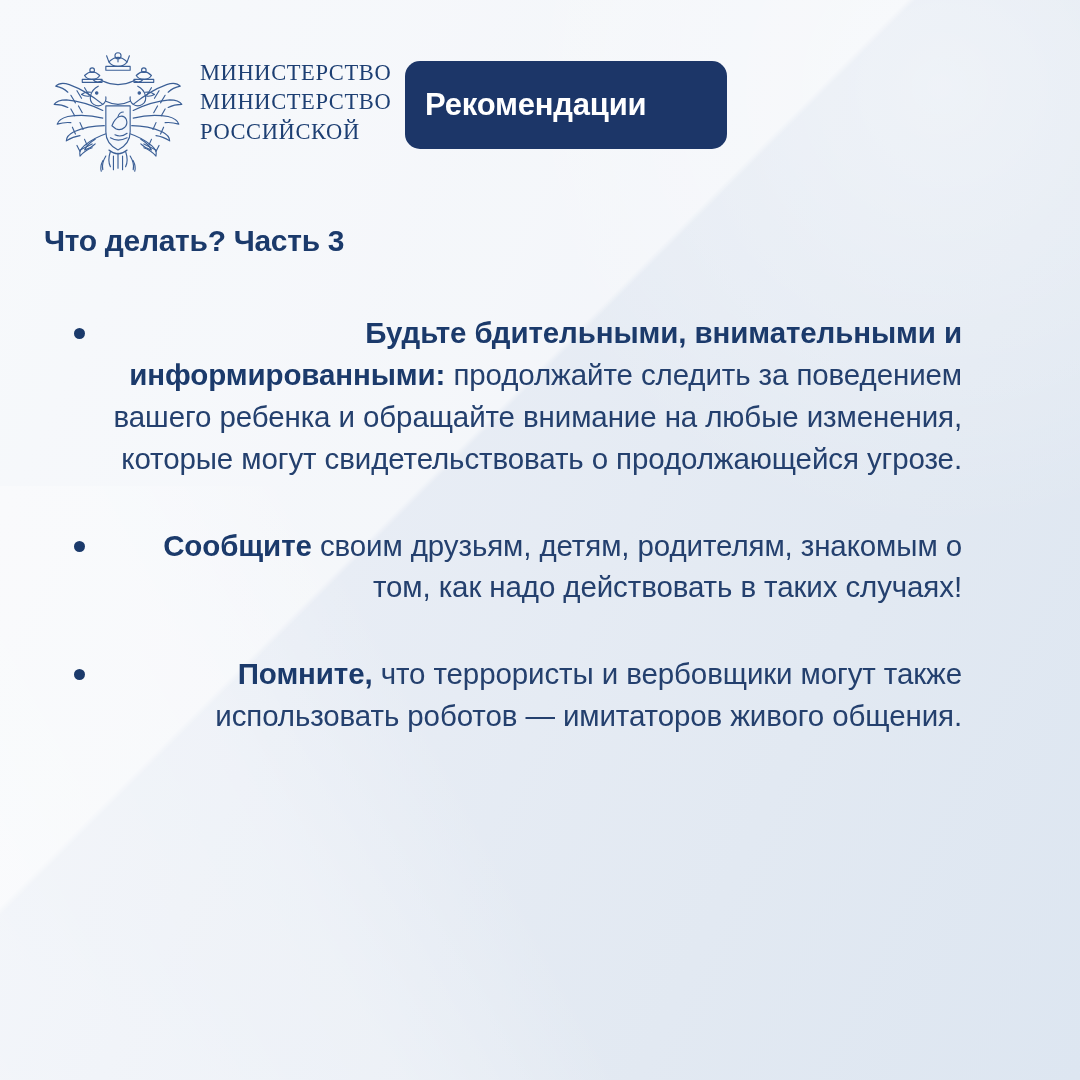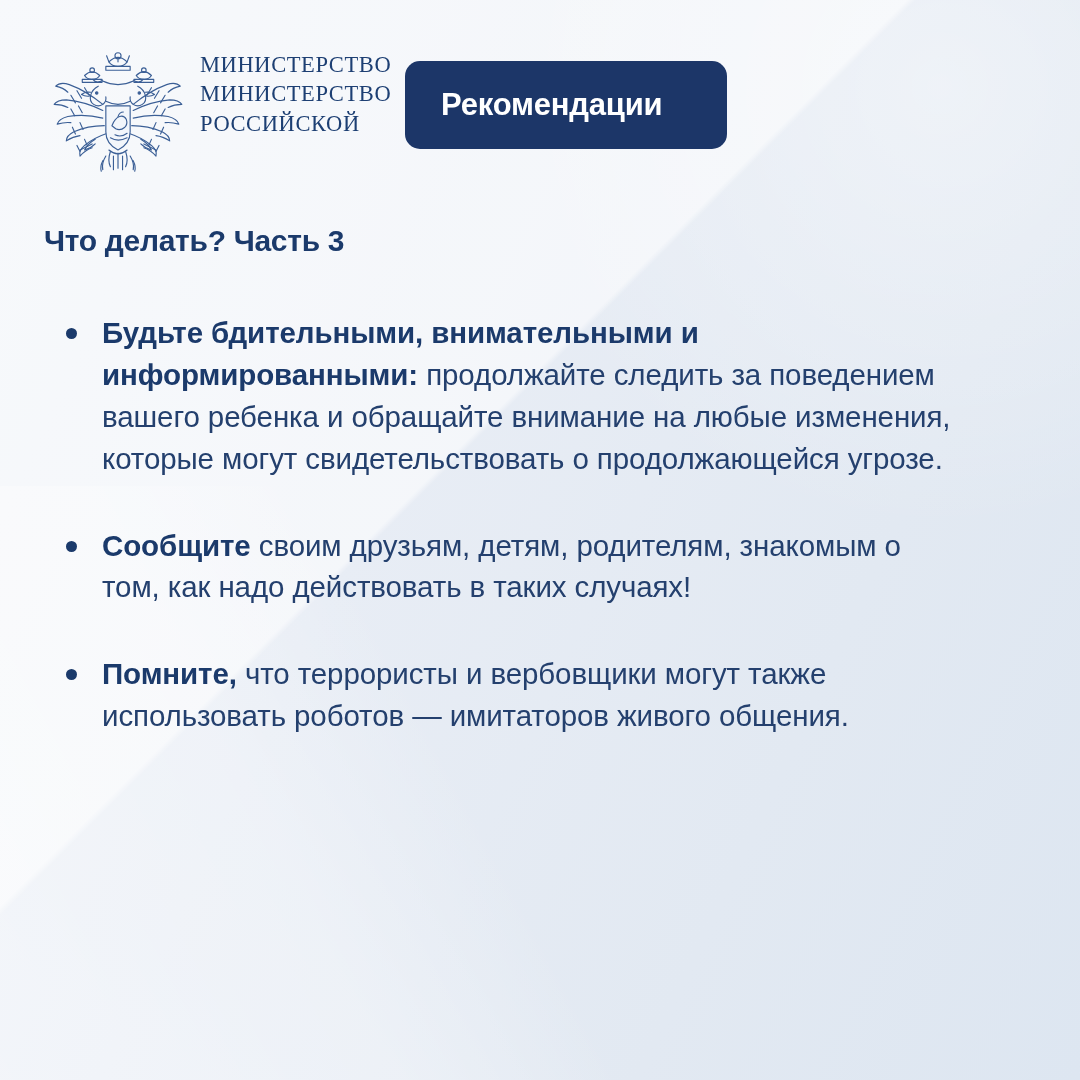--- a/index.html
+++ b/index.html
@@ -71,21 +71,21 @@
   .emblem {
     width: 152px;
     height: 152px;
     flex: 0 0 152px;
     margin-top: 0px;
   }
   .emblem svg { display: block; width: 100%; height: 100%; }
 
   .ministry-text {
     margin-left: 6px;
-    margin-top: 14px;
+    margin-top: 22px;
     font-family: "Liberation Serif", "DejaVu Serif", serif;
     color: #1d3f73;
     font-size: 22.5px;
     line-height: 1.30;
     letter-spacing: 0.6px;
     white-space: nowrap;
   }
   .ministry-text div { display: block; }
 
   
@@ -93,21 +93,21 @@
     position: absolute;
     left: 405px;
     top: 61px;
     width: 322px;
     height: 88px;
     background: #1c3668;
     border-radius: 15px;
     display: flex;
     flex-direction: column;
     justify-content: center;
-    padding: 0 36px;
+    padding: 0 20px;
   }
   .badge-line {
     color: #ffffff;
     font-size: 31px;
     font-weight: bold;
     line-height: 1.12;
     letter-spacing: -0.2px;
   }
 
   
@@ -117,24 +117,25 @@
     top: 224px;
     font-size: 30px;
     font-weight: bold;
     color: #1b3a6b;
     letter-spacing: -0.3px;
   }
 
   
   .bullets {
     position: absolute;
-    left: 54px;
+    left: 62px;
     top: 312px;
     width: 900px;
     list-style: none;
+    text-align: right;
   }
   .bullet-item {
     position: relative;
     padding-left: 48px;
     margin-bottom: 45px;
     font-size: 29.5px;
     line-height: 1.42;
     color: #24406e;
     letter-spacing: -0.1px;
   }

